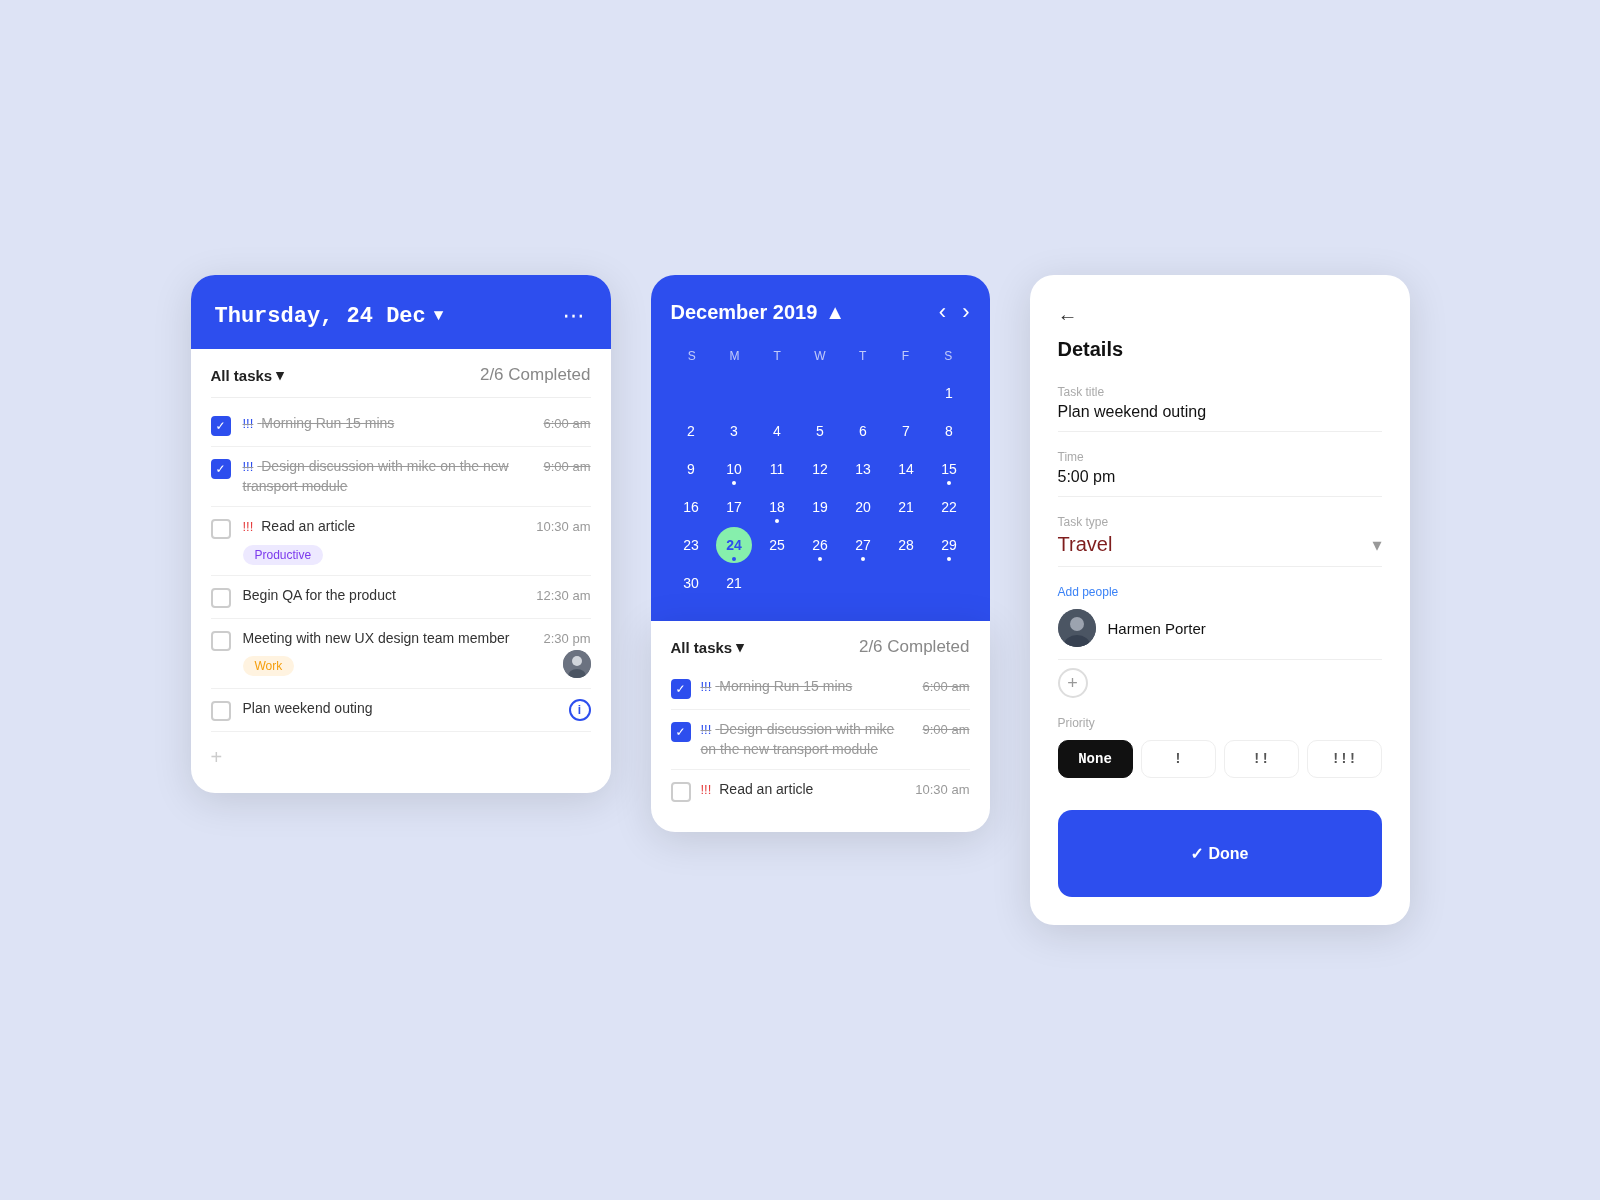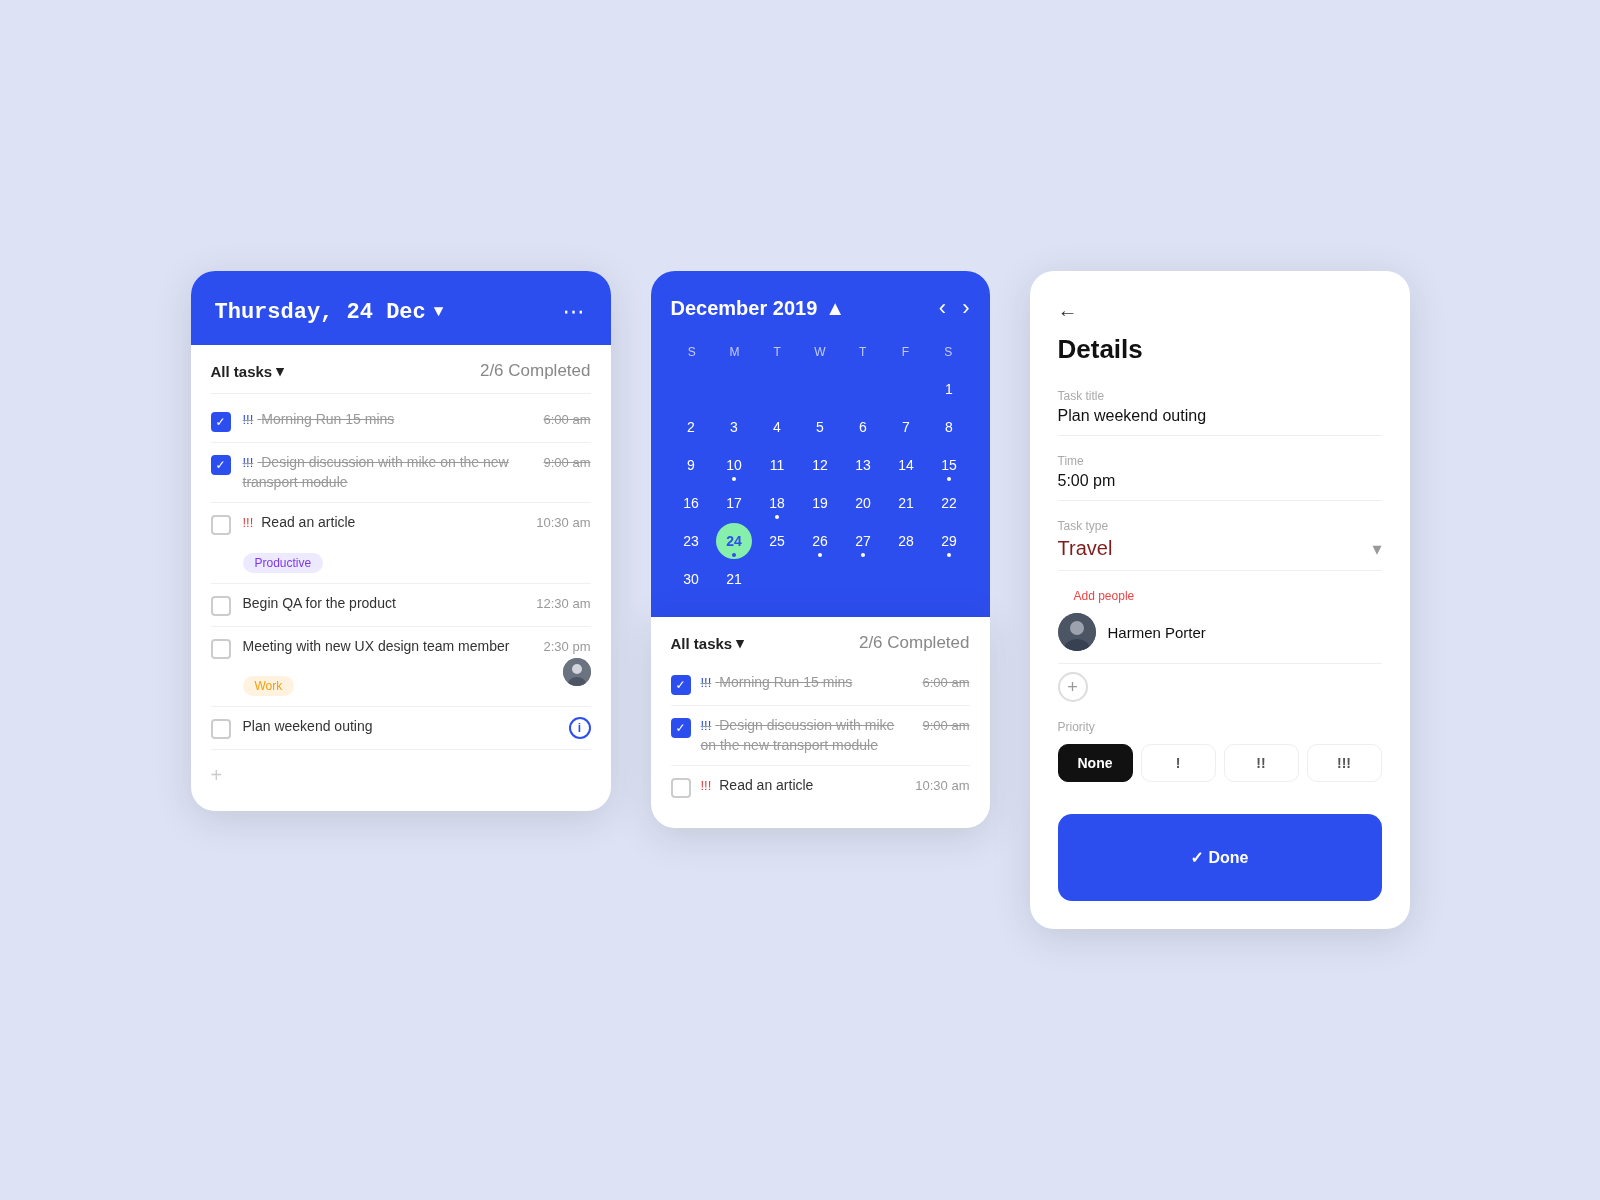--- a/index.html
+++ b/index.html
@@ -107,21 +107,21 @@
       white-space: nowrap;
       margin-top: 2px;
     }
     .task-time.strikethrough { text-decoration: line-through; }
     .tag {
       display: inline-block;
       padding: 3px 12px;
       border-radius: 20px;
       font-size: 12px;
       font-weight: 500;
-      margin-top: 20px;
+      margin-top: 8px;
     }
     .tag-productive { background: #ede9ff; color: #7c3aed; }
     .tag-work { background: #fff3e0; color: #f59e0b; }
     .task-row-right {
       display: flex;
       flex-direction: column;
       align-items: flex-end;
       gap: 4px;
     }
     .avatar-sm {
@@ -262,21 +262,21 @@
       padding: 28px 28px 28px;
       box-shadow: 0 8px 40px rgba(0,0,0,0.12);
     }
     .back-arrow {
       font-size: 20px;
       color: #333;
       cursor: pointer;
       margin-bottom: 12px;
     }
     .details-title {
-      font-size: 26px;
+      font-size: 20px;
       font-weight: 700;
       color: #111;
       margin-bottom: 24px;
     }
     .detail-field { margin-bottom: 18px; }
     .detail-label {
       font-size: 12px;
       color: #aaa;
       margin-bottom: 4px;
       font-weight: 500;
@@ -290,21 +290,21 @@
     }
     .detail-select {
       display: flex;
       align-items: center;
       justify-content: space-between;
       padding-bottom: 10px;
       border-bottom: 1px solid #eee;
     }
     .detail-select-value { font-size: 20px; color: #7f1d1d; font-weight: 500; }
     .people-section { margin-bottom: 18px; }
-    .people-label { font-size: 12px; color: #ef4444; margin-bottom: 10px; font-weight: 500; margin-left: 16px; }
+    .people-label { font-size: 12px; color: #3b82f6; margin-bottom: 10px; font-weight: 500; }
     .person-row {
       display: flex;
       align-items: center;
       gap: 12px;
       padding-bottom: 12px;
       border-bottom: 1px solid #eee;
     }
     .avatar-lg {
       width: 38px;
       height: 38px;
@@ -345,20 +345,21 @@
       flex: 1;
       padding: 10px 4px;
       border-radius: 10px;
       border: 1px solid #eee;
       background: white;
       font-size: 14px;
       font-weight: 600;
       cursor: pointer;
       text-align: center;
       color: #555;
+      font-family: Liberation Mono, monospace;
     }
     .priority-btn.active {
       background: #111;
       color: white;
       border-color: #111;
     }
     .done-btn {
       width: 100%;
       padding: 34px;
       background: #2d4eee;

